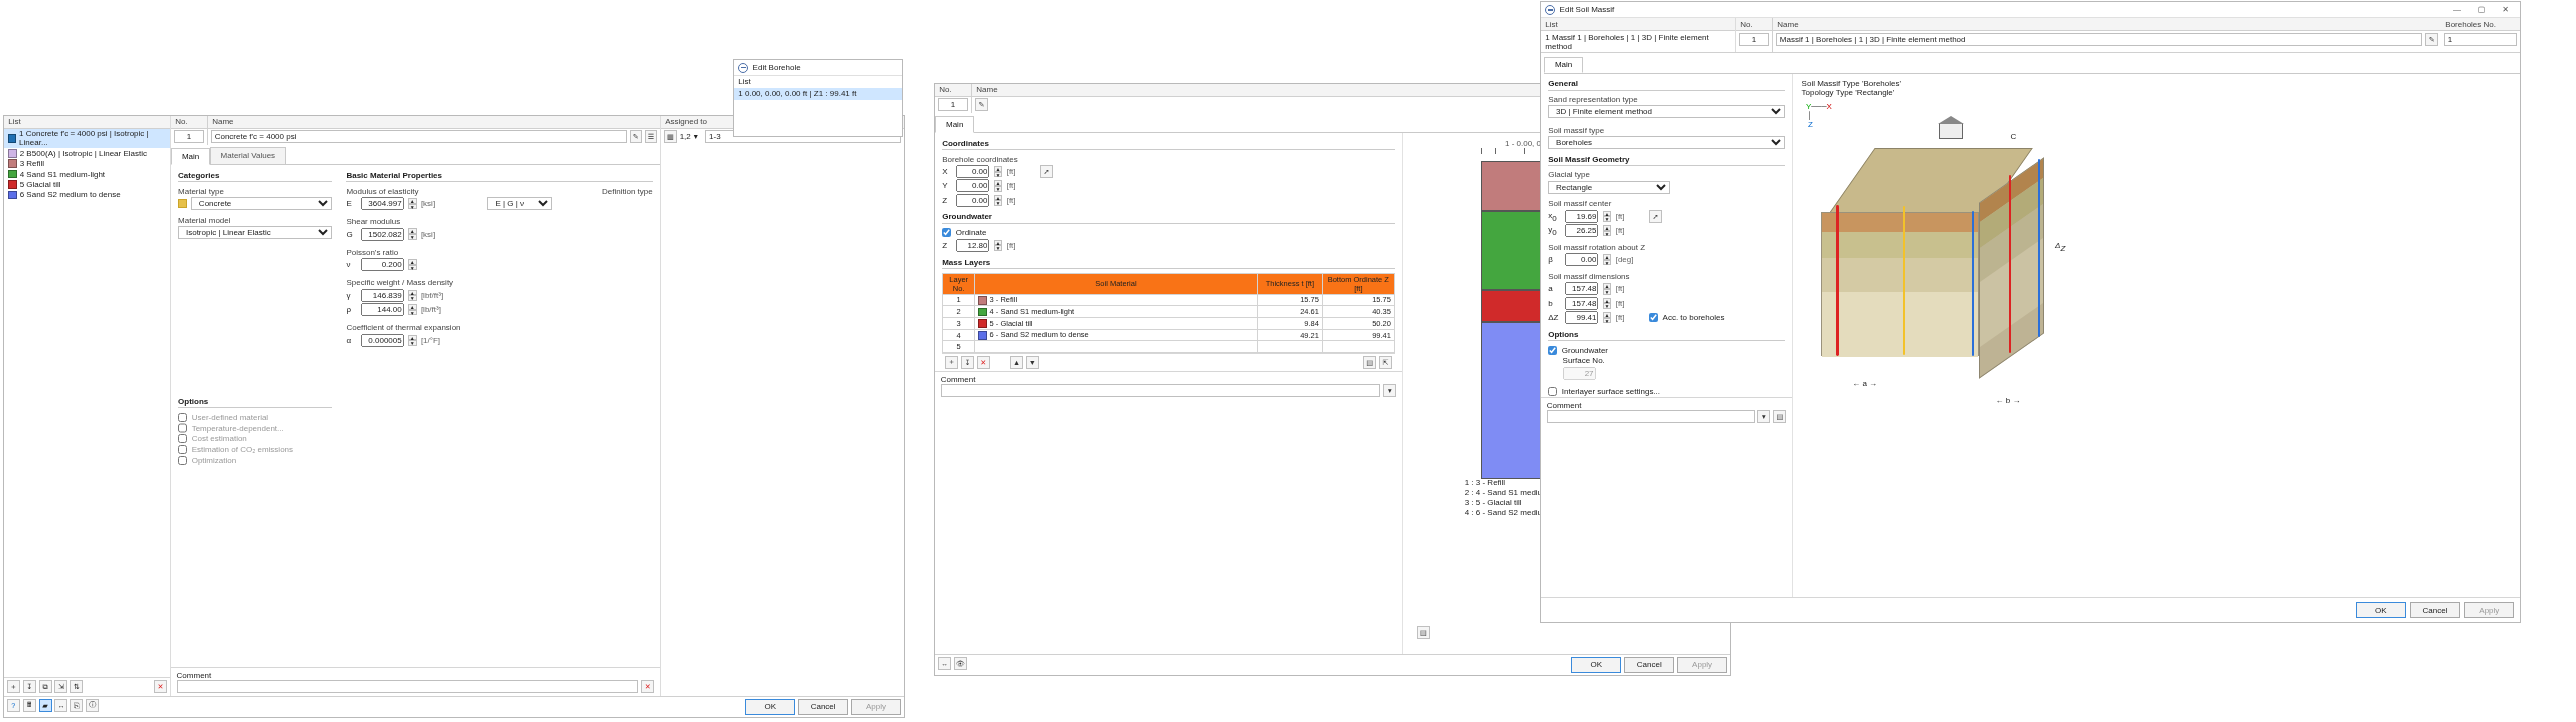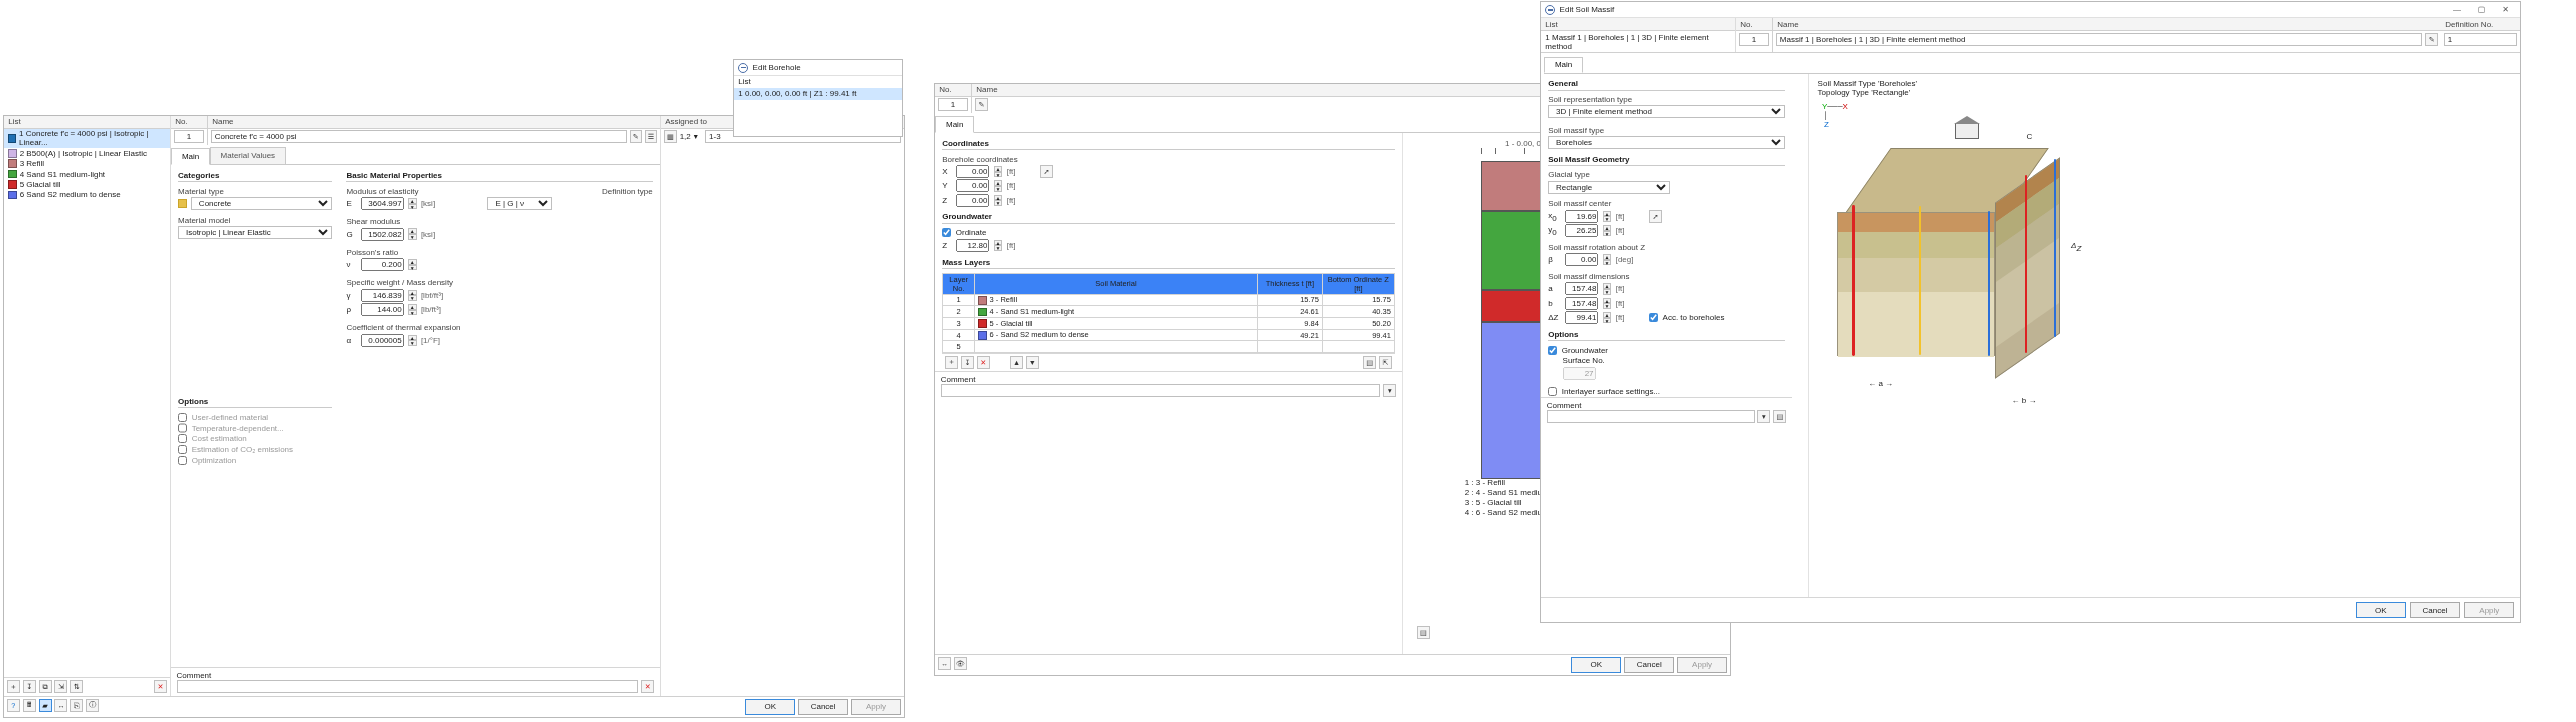--- a/index.html
+++ b/index.html
@@ -37,21 +37,21 @@
   .btn.primary{ border-color:#3a8adb;}
   .toolbar{ display:flex; gap:2.9px; padding:2.2px 2.9px; border-top:0.7px solid #d6d6d6;}
   .cross{ color:#d22;}
   .chk{ width:9.3px; height:9.3px; accent-color:#3a8adb;}
   .gray{ color:#9a9a9a;}
   .vcol{ display:flex; flex-direction:column;}
   .flex1{flex:1;}
   
   table.lay { width:100%; border-collapse:collapse; }
   table.lay th, table.lay td{ border:0.7px solid #d3d3d3; padding:0.7px 2.9px; font-size:7.5px; text-align:center;}
-  table.lay th{ background:#3b82f6; font-weight:normal;}
+  table.lay th{ background:#f97316; font-weight:normal;}
   table.lay td.l{text-align:left;}
   table.lay td.r{text-align:right;}
   
   .xsection{ position:relative; width:273px; height:374px; }
   .strip{ position:absolute; left:72px; width:172px; border:0.7px solid #555;}
   .depthlbl{ position:absolute; left:250px; font-size:7.2px; color:#444; text-align:right; width:21.6px;}
   .topruler{position:absolute; top:0; left:72px; width:172px; height:5.7px; background:repeating-linear-gradient(90deg,#666 0 0.7px, transparent 0.7px 14.4px); }
   .legend{ position:absolute; left:56px; bottom:4.3px; font-size:7.2px; color:#444; line-height:10px;}
   .legend span{white-space:nowrap;}
   
@@ -506,36 +506,36 @@
         </div>
     </div>
     <div class="namecell">
       <div class="colhdr">Name</div>
       <div class="fieldline">
         <input class="fakeinput" value="Massif 1 | Boreholes | 1 | 3D | Finite element method" style="">
         <span class="iconbtn">✎</span>
       </div>
     </div>
     <div style="width:79px;">
-      <div class="colhdr">Definition No.</div>
+      <div class="colhdr">Boreholes No.</div>
       <div class="fieldline">
           <input class="fakeinput" value="1" style="">
         </div>
     </div>
   </div>
   <div class="tabs" style="margin-left:2.9px;">
       <div class="tab active">Main</div>
     </div>
 
-  <div style="display:flex; flex:1;gap:16px;">
+  <div style="display:flex; flex:1;">
     <div style="width:251px;">
       <div class="sect">
         <h4>General</h4>
         <div class="formrow">
-            <label>Soil representation type</label>
+            <label>Sand representation type</label>
           </div>
         <div class="formrow">
             <select style="flex:1;"><option>3D | Finite element method</option></select>
           </div>
         <div class="formrow" style="margin-top:7.2px;">
             <label>Soil massif type</label>
           </div>
         <div class="formrow">
             <select style="flex:1;"><option>Boreholes</option></select>
           </div>

